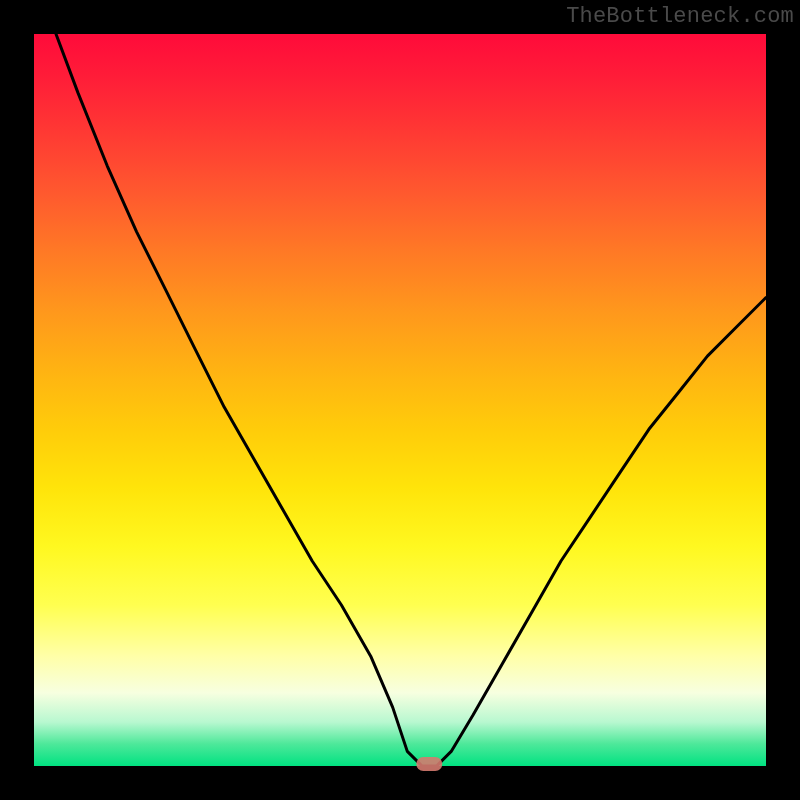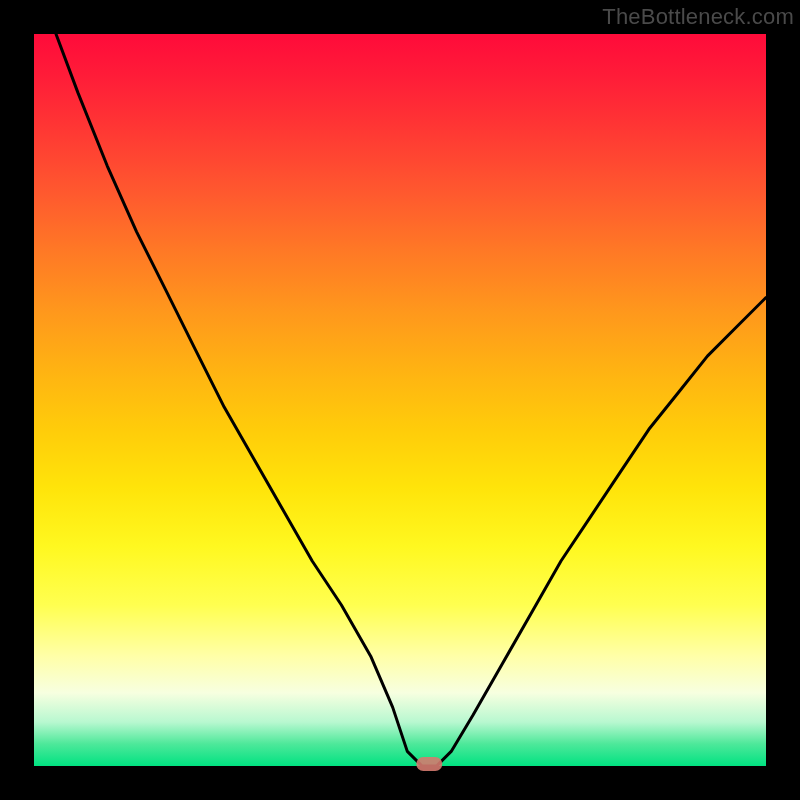--- a/index.html
+++ b/index.html
@@ -54,20 +54,21 @@
   }
   .watermark {
     position: absolute;
     top: 4px;
     right: 6px;
     font-size: 22px;
     font-weight: 500;
     color: #4a4a4a;
     letter-spacing: 0.2px;
     z-index: 5;
+    font-family: Liberation Mono, monospace;
   }
   .marker {
     fill: #d47a6f;
     fill-opacity: 0.9;
   }
 </style>
 </head>
 <body>
 <div class="frame">
 

